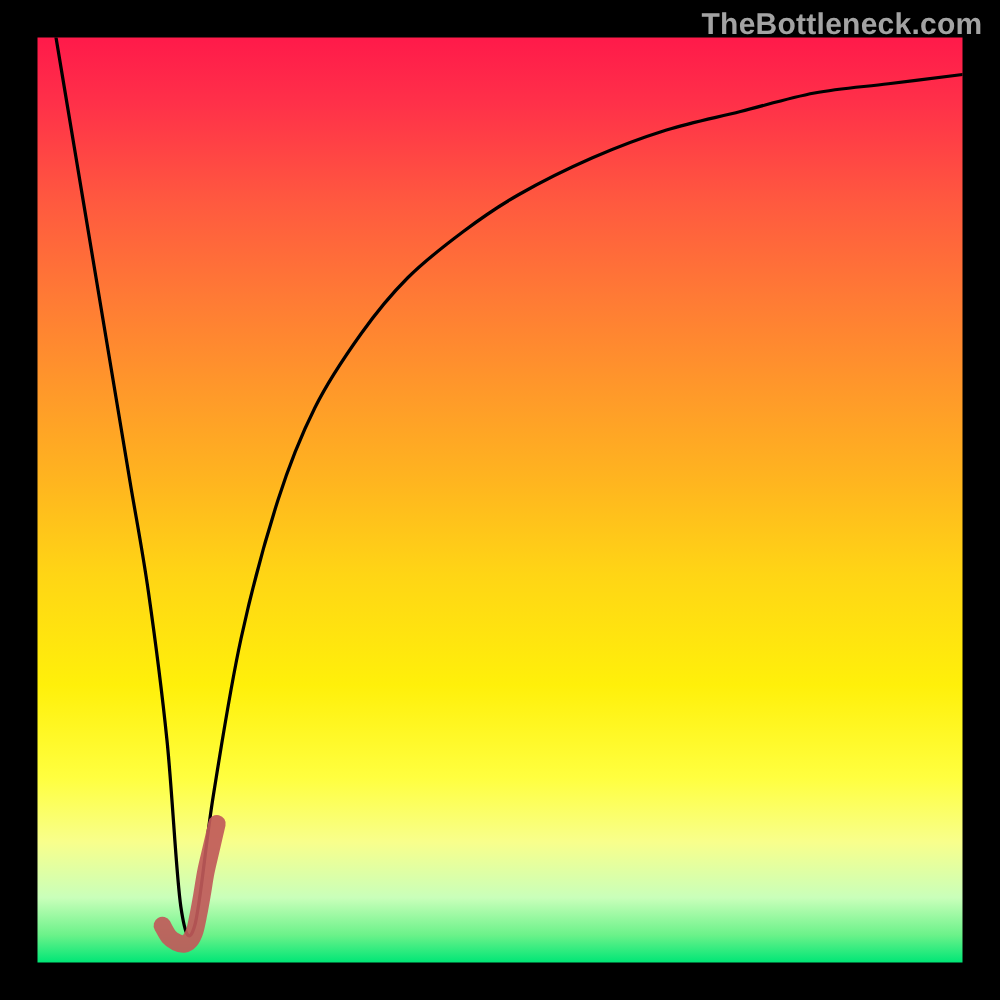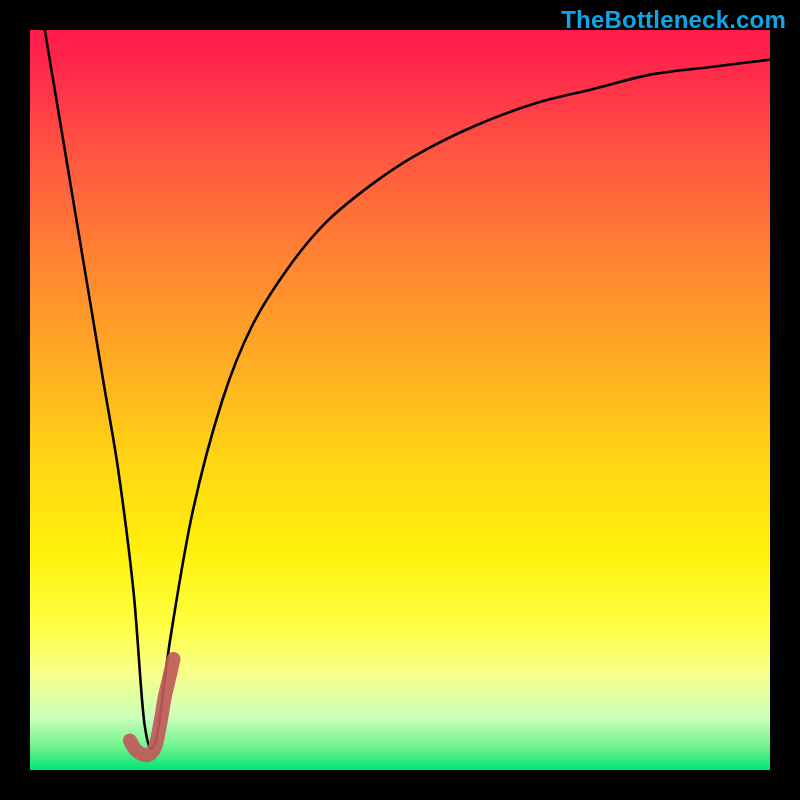--- a/index.html
+++ b/index.html
@@ -32,21 +32,21 @@
       #00e676 100%
     );
   }
   .watermark {
     position: absolute;
     top: 6px;
     right: 14px;
     font-family: Arial, Helvetica, sans-serif;
     font-size: 24px;
     font-weight: 600;
-    color: #0ea5e9;
+    color: #a3a3a3;
     letter-spacing: 0.2px;
   }
   svg.curves {
     position: absolute;
     inset: 0;
     width: 100%;
     height: 100%;
   }
 </style>
 </head>

